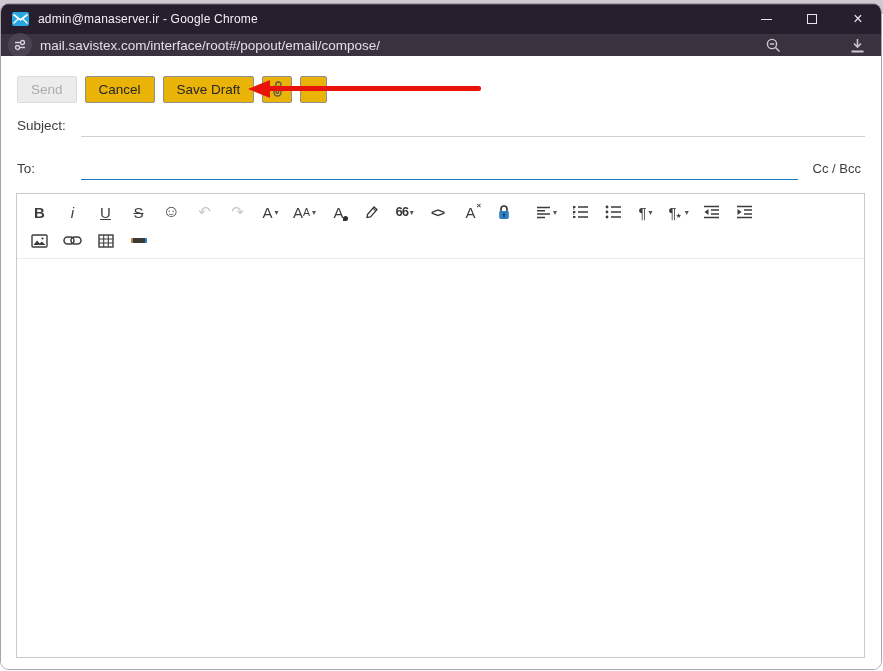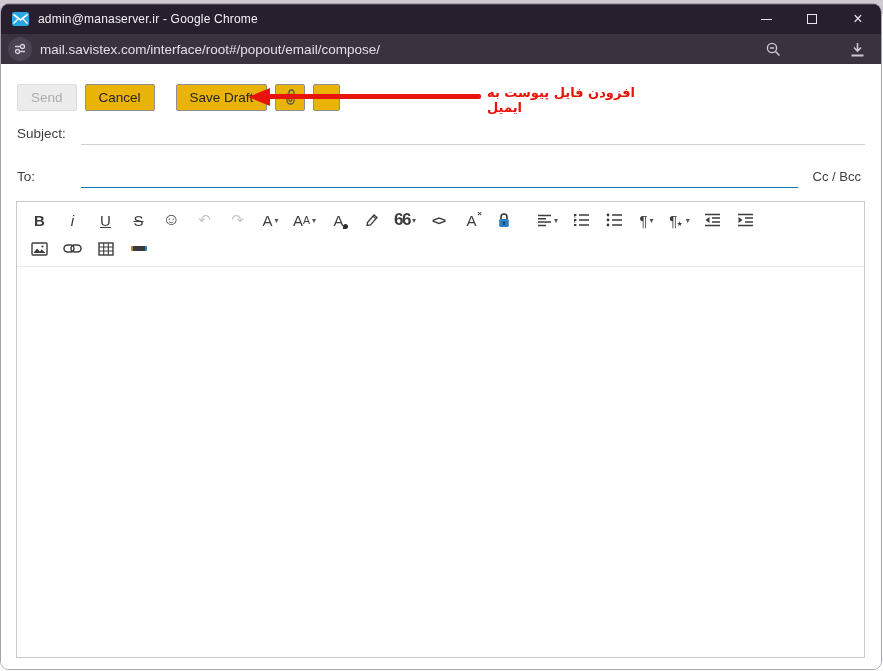--- a/index.html
+++ b/index.html
@@ -14,21 +14,21 @@
               box-shadow: inset 0 1px 0 #4e4455; }
   .favicon { width:17px; height:14px; margin:0 9px 0 11px; flex:0 0 auto; }
   .win-title { color:#f4f1f5; font-size:12px; letter-spacing:.2px; }
   .tb-spacer { flex:1; }
   .win-btn { width:46px; height:30px; display:flex; align-items:center; justify-content:center; color:#e9e5ec; }
   .min-glyph { width:11px; height:0; border-top:1.6px solid #e9e5ec; display:block; }
   .max-glyph { width:10px; height:10px; border:1.5px solid #e9e5ec; display:block; }
   .close-glyph { font-size:16px; line-height:16px; }
 
   
-  .urlbar { height:30px; background:#3a323f; display:flex; align-items:center; flex:0 0 auto; }
+  .urlbar { height:22px; background:#3a323f; display:flex; align-items:center; flex:0 0 auto; }
   .site-btn { width:24px; height:24px; border-radius:50%; background:#4c4352; margin:0 8px 0 7px;
               display:flex; align-items:center; justify-content:center; flex:0 0 auto; }
   .url-text { color:#e4dee7; font-size:13.5px; }
   .url-icon { width:32px; height:30px; display:flex; align-items:center; justify-content:center; }
 
   
   .content { flex:1; background:#ffffff; position:relative; overflow:hidden; }
 
   .actions-row { display:flex; align-items:center; gap:8px; margin:20px 0 0 16px; height:27px; }
   .btn { height:27px; border:1px solid #8f8f8f; background:#eab308; color:#262626; font-size:13.5px;
@@ -60,21 +60,21 @@
         color:#3c3c3c; font-size:15px; position:relative; flex:0 0 auto; }
   .caret { font-size:8px; color:#555; margin-left:2px; }
   .t-bold { font-weight:bold; }
   .t-italic { font-style:italic; }
   .t-under { text-decoration:underline; }
   .t-strike { text-decoration:line-through; }
   .t-grey { color:#c6c6c6; }
   .t-smiley { font-size:17px; }
   .sz-small { font-size:10.5px; }
   .color-dot { position:absolute; right:1px; bottom:3px; width:5px; height:5px; background:#2f2f2f; border-radius:50% 50% 50% 0; }
-  .t-quote { font-family:Liberation Sans, sans-serif; font-weight:bold; font-size:17px; letter-spacing:-1.5px; }
+  .t-quote { font-family:Liberation Mono, monospace; font-weight:bold; font-size:13px; letter-spacing:-1.5px; }
   .t-code { font-weight:bold; font-size:13px; letter-spacing:-1px; }
   .clear-x { position:absolute; top:1px; right:0px; font-size:8px; font-weight:bold; color:#3c3c3c; }
   .pstar { font-size:7px; position:relative; top:4px; left:-1px; }
   .hr-glyph { width:16px; height:5px; display:flex; border-radius:1px; overflow:hidden; }
   .hr-glyph i { display:block; height:100%; }
   .editor-body { flex:1; background:#fff; outline:none; }
   svg { display:block; }
 </style>
 </head>
 <body>
@@ -127,32 +127,31 @@
           <path d="M2.5 14.5 h12" stroke="#cfc5d1" stroke-width="1.8"></path>
         </svg>
       </div>
     </div>
 
     <div class="content">
 
       <div class="actions-row">
         <button class="btn btn-disabled">Send</button>
         <button class="btn">Cancel</button>
-        <button class="btn" style="margin-left:13px;">Save Draft</button>
+        <button class="btn" style="">Save Draft</button>
         <button class="btn btn-icon">
           <svg width="13" height="19" viewBox="0 0 13 19">
             <path d="M3 5.5 v7 a3.5 3.5 0 0 0 7 0 v-8 a2.5 2.5 0 0 0 -5 0 v7.5 a1.3 1.3 0 0 0 2.6 0 v-6.5" fill="none" stroke="#555" stroke-width="1.3"></path>
           </svg>
         </button>
         <button class="btn btn-icon" style="width:27px;"></button>
       </div>
 
       <div class="annot-head"></div>
       <div class="annot-line"></div>
-      <div class="annot-text">افزودن فایل پیوست به ایمیل</div>
 
       <div class="field-row subject-row">
         <span class="field-label">Subject:</span>
         <input class="field-input subject-input" value="" style="">
       </div>
 
       <div class="field-row to-row">
         <span class="field-label">To:</span>
         <input class="field-input to-input" value="" style="">
         <span class="ccbcc">Cc / Bcc</span>

